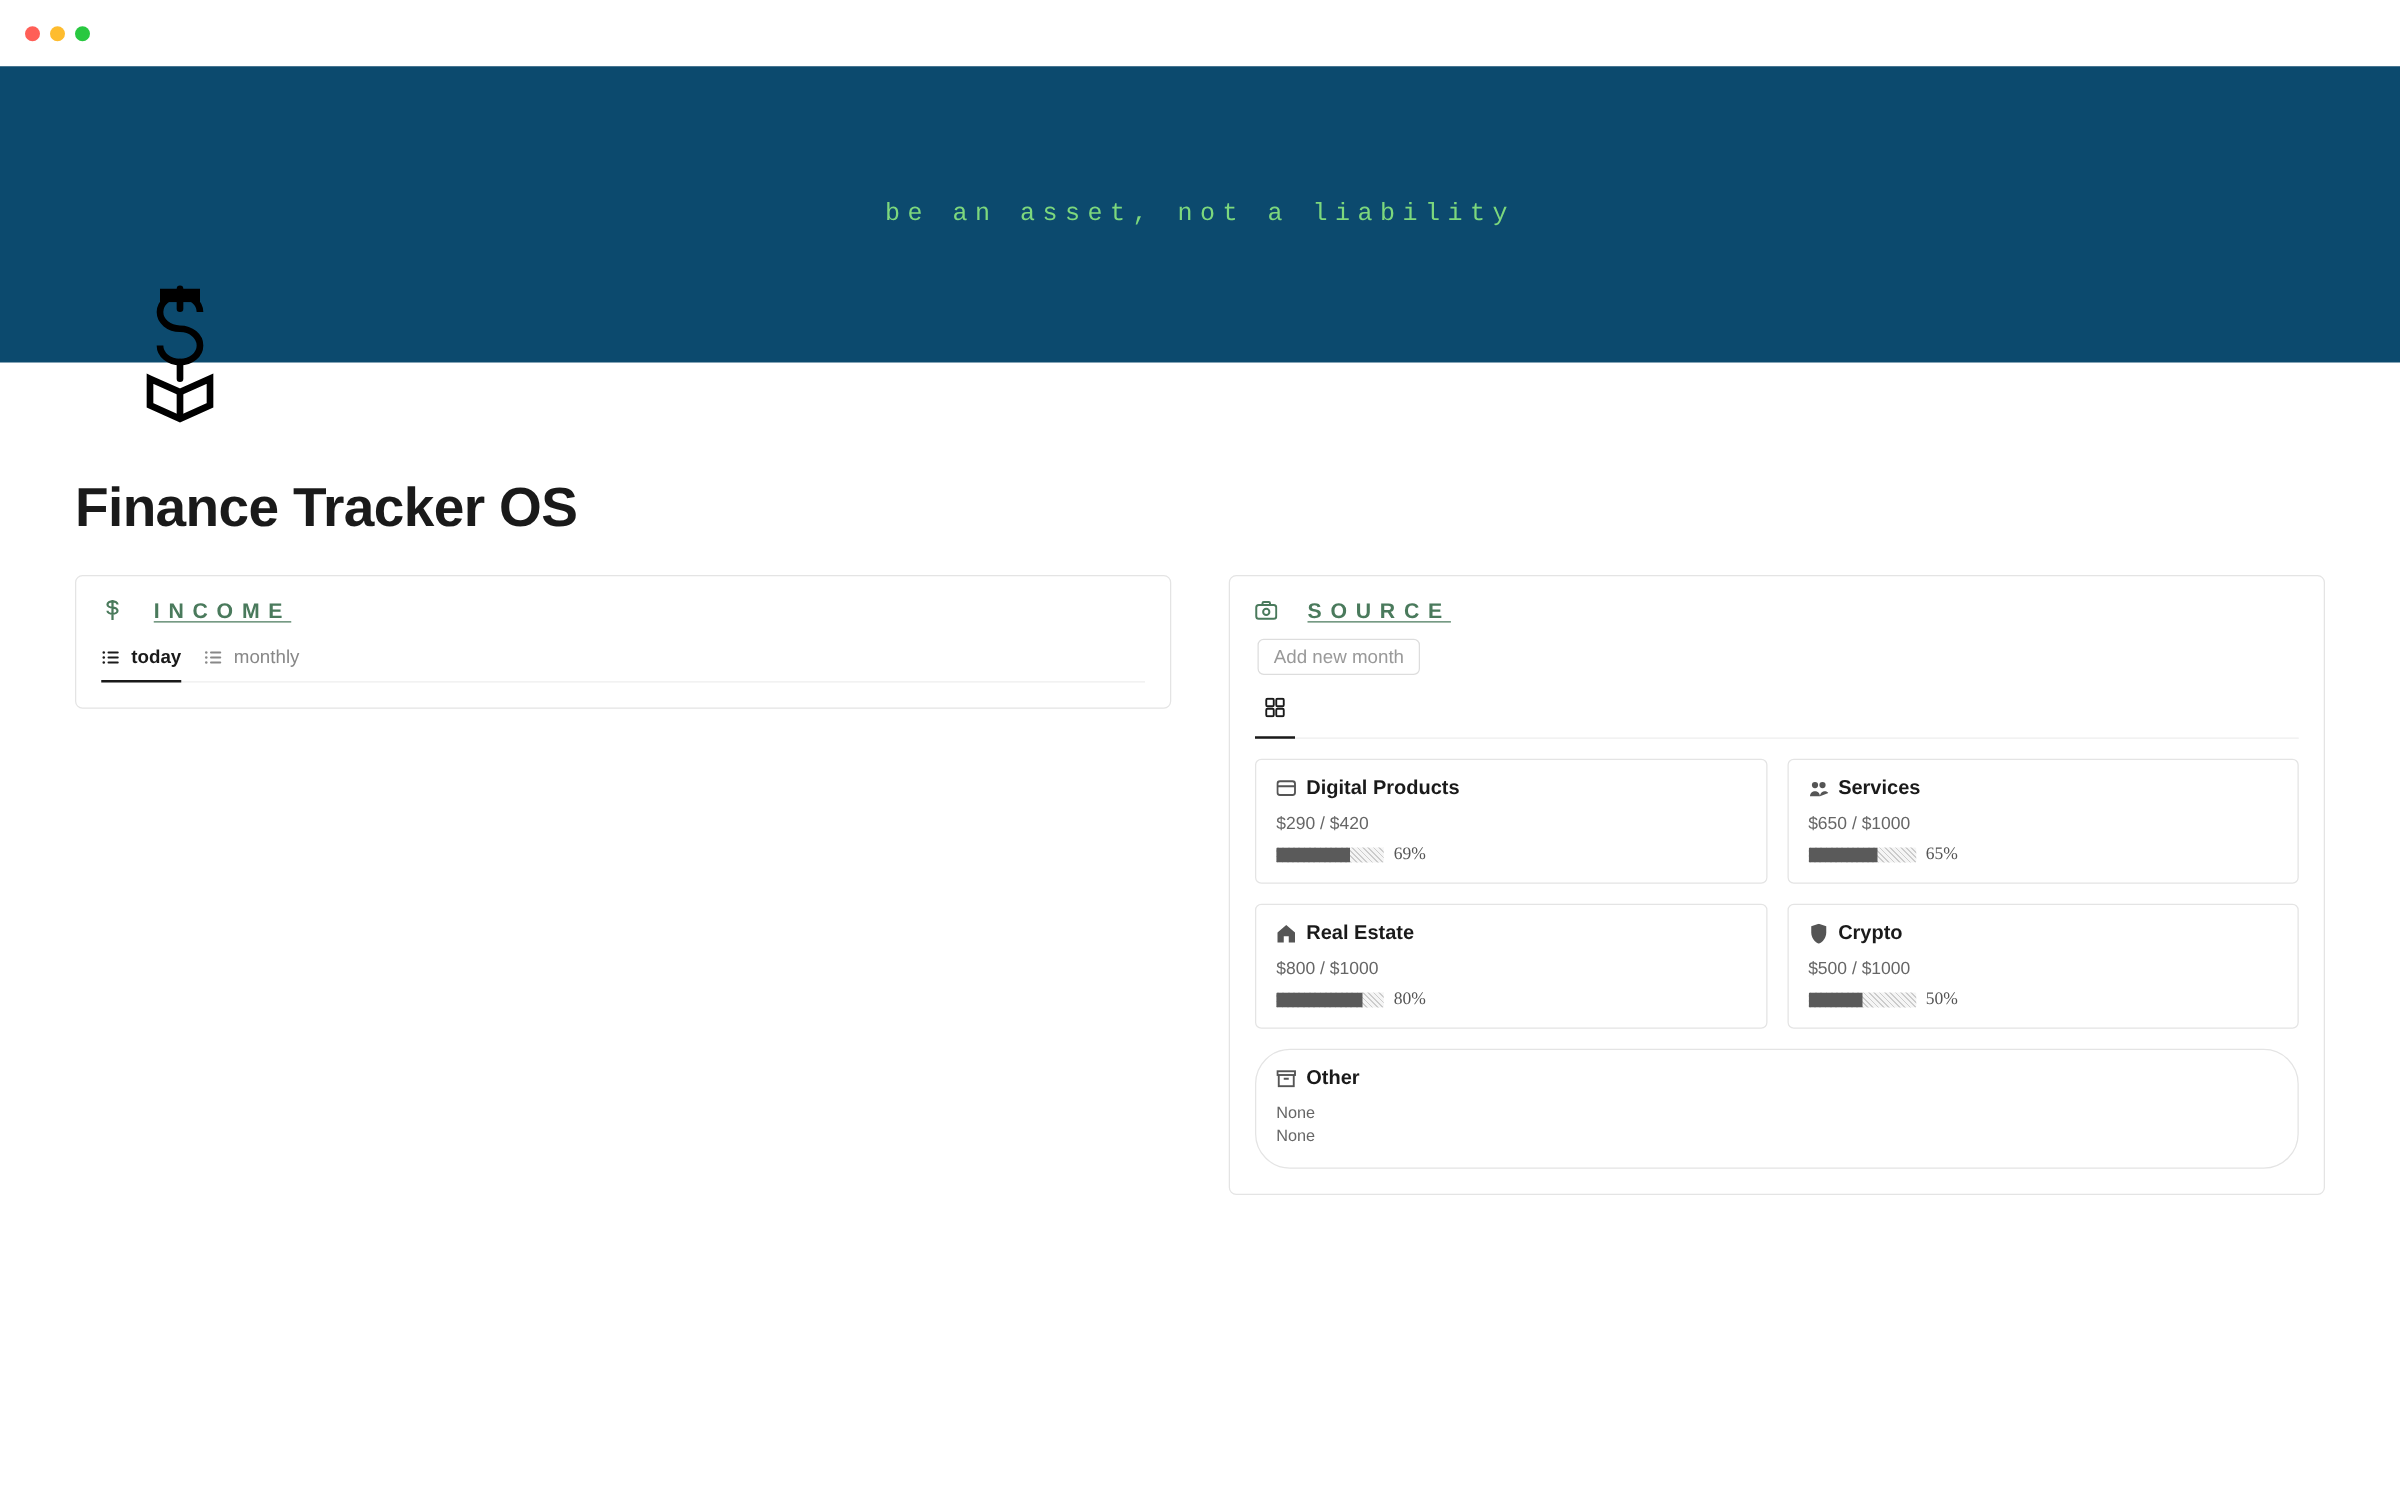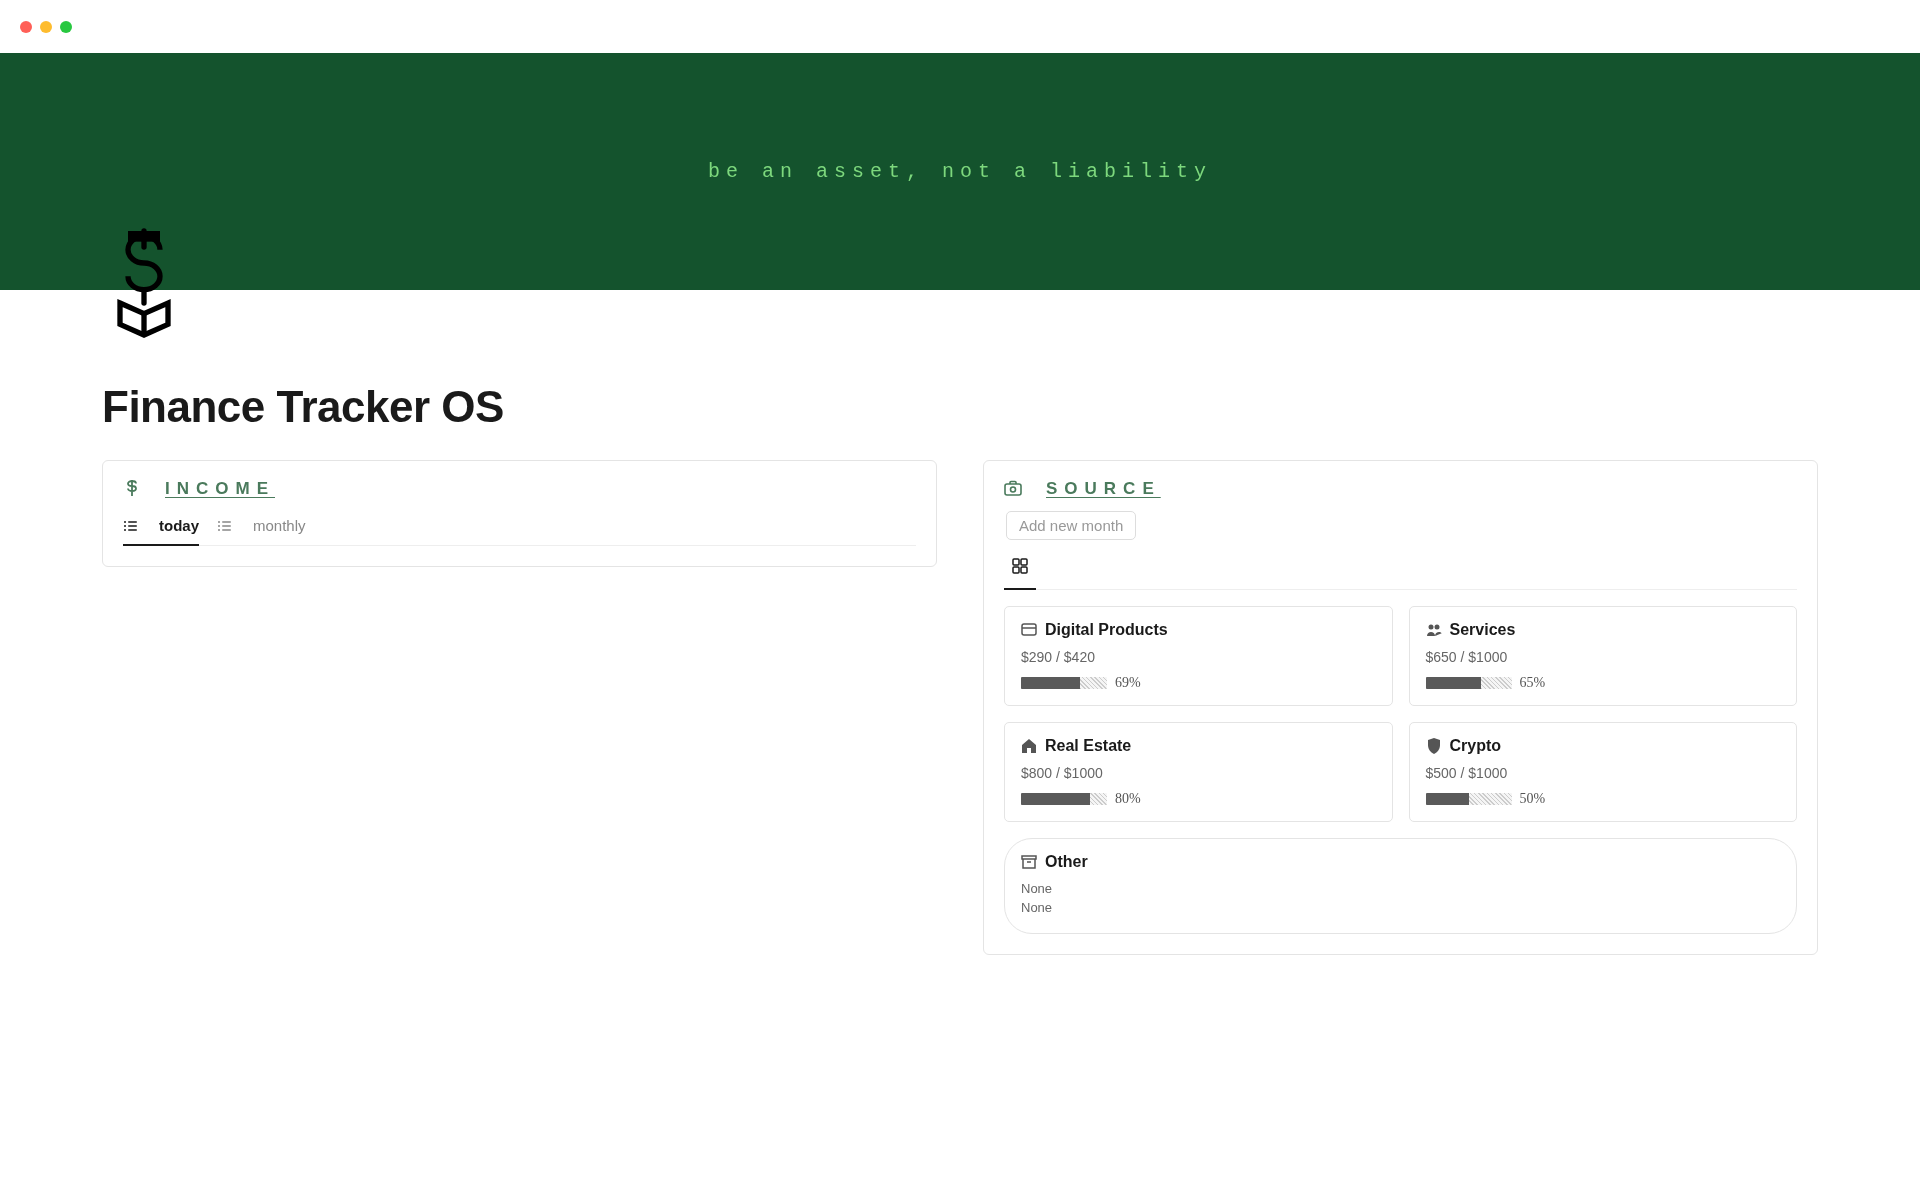--- a/index.html
+++ b/index.html
@@ -4,40 +4,40 @@
 <style>
 * { margin: 0; padding: 0; box-sizing: border-box; }
 body { font-family: -apple-system, BlinkMacSystemFont, "Segoe UI", Helvetica, Arial, sans-serif; background: #fff; color: #1a1a1a; }
 
 .window-chrome { height: 53px; display: flex; align-items: center; padding-left: 20px; gap: 8px; background: #fff; }
 .traffic-light { width: 12px; height: 12px; border-radius: 50%; }
 .tl-red { background: #ff5f57; }
 .tl-yellow { background: #febc2e; }
 .tl-green { background: #28c840; }
 
-.hero { background: #14532d; height: 237px; position: relative; display: flex; align-items: center; justify-content: center; }
+.hero { background: #0c4a6e; height: 237px; position: relative; display: flex; align-items: center; justify-content: center; }
 .hero-text { color: #7dd87d; font-family: "Courier New", monospace; font-size: 20px; letter-spacing: 6px; font-weight: 400; }
 
 .page-icon { position: absolute; left: 94px; top: 218px; width: 100px; height: 130px; display: flex; align-items: center; justify-content: center; }
 .page-icon svg { width: 90px; height: 120px; }
 
-.content { padding: 0 102px; }
+.content { padding: 0 60px; }
 .page-title { font-size: 44px; font-weight: 700; margin-top: 92px; margin-bottom: 28px; letter-spacing: -0.5px; }
 
 .columns { display: flex; gap: 46px; align-items: flex-start; }
 .col { flex: 1; }
 
 .card { border: 1px solid #e4e4e4; border-radius: 6px; padding: 18px 20px 20px; }
 
 .panel-header { display: flex; align-items: flex-start; gap: 24px; margin-bottom: 12px; }
 .panel-header-icon { color: #4a7a5c; width: 18px; height: 18px; display: flex; align-items: center; justify-content: center; }
 .panel-title { color: #4a7a5c; font-size: 17px; font-weight: 600; letter-spacing: 7px; text-decoration: underline; text-underline-offset: 3px; }
 
 .tabs { display: flex; gap: 18px; border-bottom: 1px solid #eee; margin-top: 6px; }
-.tab { display: flex; align-items: center; gap: 20px; padding: 6px 0 10px; font-size: 15px; color: #888; cursor: pointer; border-bottom: 2px solid transparent; margin-bottom: -1px; }
+.tab { display: flex; align-items: center; gap: 8px; padding: 6px 0 10px; font-size: 15px; color: #888; cursor: pointer; border-bottom: 2px solid transparent; margin-bottom: -1px; }
 .tab.active { color: #1a1a1a; font-weight: 600; border-bottom-color: #1a1a1a; }
 .tab-icon { width: 16px; height: 16px; display: flex; align-items: center; justify-content: center; }
 
 .add-button { border: 1px solid #ddd; border-radius: 5px; padding: 5px 12px; font-size: 15px; color: #999; background: #fff; cursor: pointer; margin-bottom: 12px; margin-left: 2px; }
 
 .view-tabs { display: flex; border-bottom: 1px solid #eee; margin-bottom: 16px; }
 .view-tab { padding: 6px 8px 10px; cursor: pointer; border-bottom: 2px solid transparent; margin-bottom: -1px; color: #555; }
 .view-tab.active { border-bottom-color: #1a1a1a; color: #1a1a1a; }
 
 .source-grid { display: grid; grid-template-columns: 1fr 1fr; gap: 16px; }

